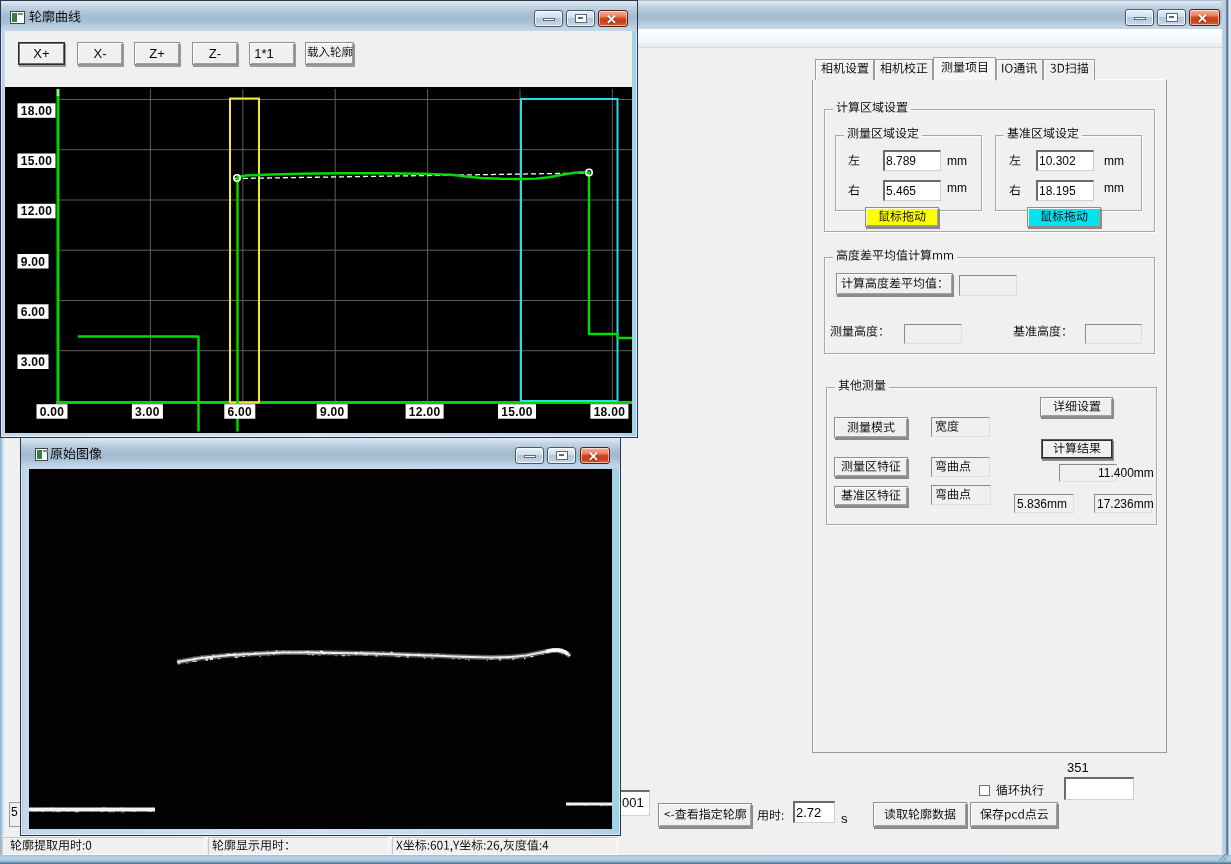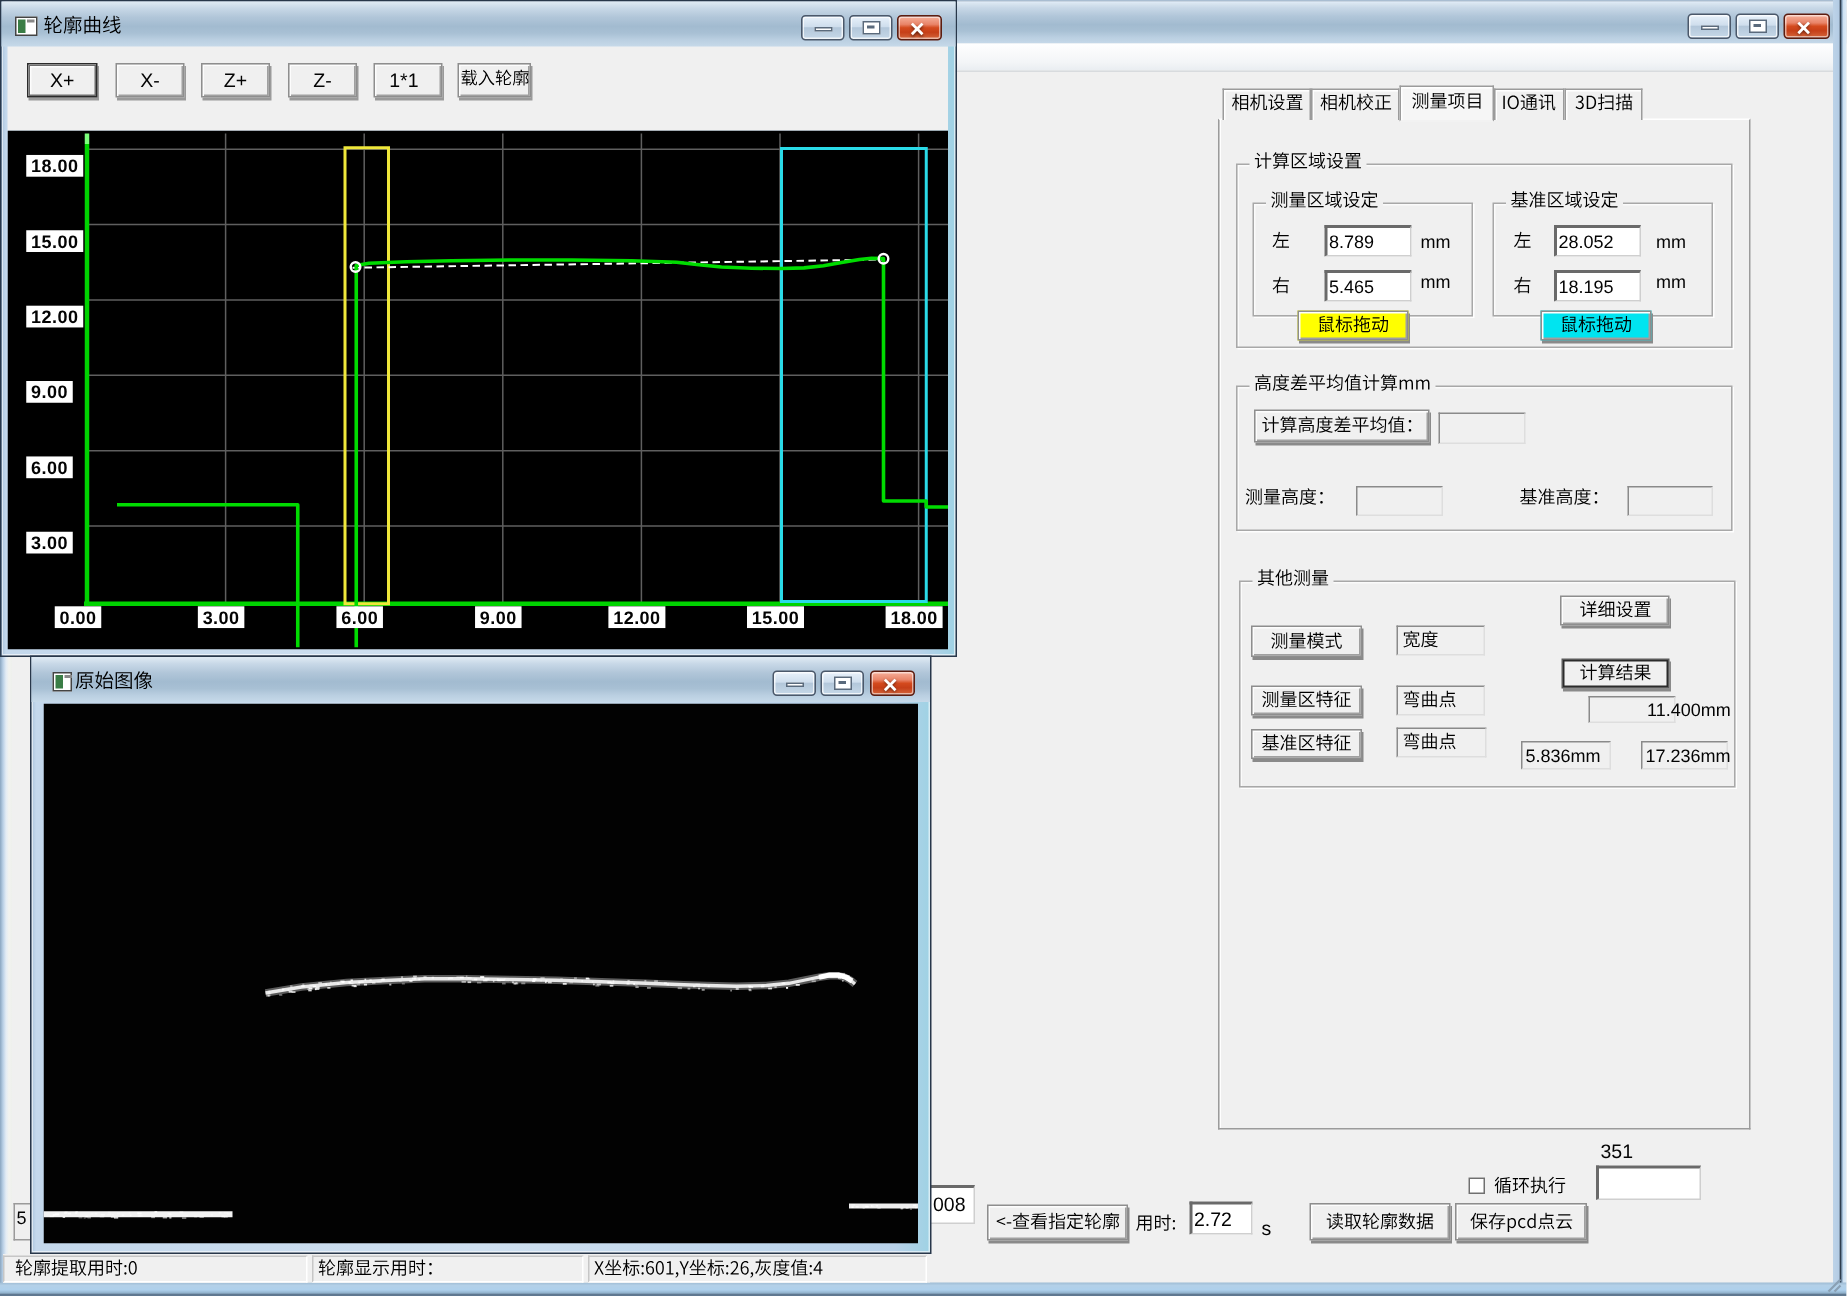--- a/index.html
+++ b/index.html
@@ -215,21 +215,21 @@
         <use href="#u51c6" transform="translate(12.0 10.6) scale(0.012 -0.012)"></use>
         <use href="#u533a" transform="translate(24.0 10.6) scale(0.012 -0.012)"></use>
         <use href="#u57df" transform="translate(36.0 10.6) scale(0.012 -0.012)"></use>
         <use href="#u8bbe" transform="translate(48.0 10.6) scale(0.012 -0.012)"></use>
         <use href="#u5b9a" transform="translate(60.0 10.6) scale(0.012 -0.012)"></use>
       </svg></div>
     <div style="position:absolute;left:1009px;top:154px;line-height:0"><svg width="13" height="15" style="overflow:visible;" fill="#000">
         <use href="#u5de6" transform="translate(0.0 10.6) scale(0.012 -0.012)"></use>
       </svg></div>
     <div class="tb" style="left:1036px;top:150px;width:58px;height:21px"></div>
-    <div style="position:absolute;left:1039px;top:154px;font:12px 'Liberation Sans',sans-serif;color:rgba(0,0,0,.99);white-space:pre;line-height:14px">28.052</div>
+    <div style="position:absolute;left:1039px;top:154px;font:12px 'Liberation Sans',sans-serif;color:rgba(0,0,0,.99);white-space:pre;line-height:14px">10.302</div>
     <div style="position:absolute;left:1104px;top:154px;font:12px 'Liberation Sans',sans-serif;color:rgba(0,0,0,.99);white-space:pre;line-height:14px">mm</div>
     <div style="position:absolute;left:1009px;top:184px;line-height:0"><svg width="13" height="15" style="overflow:visible;" fill="#000">
         <use href="#u53f3" transform="translate(0.0 10.6) scale(0.012 -0.012)"></use>
       </svg></div>
     <div class="tb" style="left:1036px;top:180px;width:58px;height:21px"></div>
     <div style="position:absolute;left:1039px;top:184px;font:12px 'Liberation Sans',sans-serif;color:rgba(0,0,0,.99);white-space:pre;line-height:14px">18.195</div>
     <div style="position:absolute;left:1104px;top:181px;font:12px 'Liberation Sans',sans-serif;color:rgba(0,0,0,.99);white-space:pre;line-height:14px">mm</div>
     <div class="abs" style="left:1027px;top:207px;width:74px;height:20px;background:#00e4f0;border:1px solid #8e8e8e;box-shadow:inset 1px 1px 0 #fdfdfd,inset -1px -1px 0 #a0a0a0,1px 2px 0 #8a8a8a;"></div>
     <div style="position:absolute;left:1040.0px;top:210.0px;line-height:0"><svg width="49" height="15" style="overflow:visible;" fill="#000">
         <use href="#u9f20" transform="translate(0.0 10.6) scale(0.012 -0.012)"></use>
@@ -342,21 +342,21 @@
     <div style="position:absolute;left:935px;top:488px;line-height:0"><svg width="37" height="15" style="overflow:visible;" fill="#000">
         <use href="#u5f2f" transform="translate(0.0 10.6) scale(0.012 -0.012)"></use>
         <use href="#u66f2" transform="translate(12.0 10.6) scale(0.012 -0.012)"></use>
         <use href="#u70b9" transform="translate(24.0 10.6) scale(0.012 -0.012)"></use>
       </svg></div>
     <div class="abs" style="left:1014px;top:494px;width:60px;height:19px;background:#f0f0f0;border:1px solid #8a8a8a;border-right-color:#dedede;border-bottom-color:#dedede"></div>
     <div style="position:absolute;left:1017px;top:497px;font:12px 'Liberation Sans',sans-serif;color:rgba(0,0,0,.99);white-space:pre;line-height:14px">5.836mm</div>
     <div class="abs" style="left:1094px;top:494px;width:58px;height:19px;background:#f0f0f0;border:1px solid #8a8a8a;border-right-color:#dedede;border-bottom-color:#dedede"></div>
     <div style="position:absolute;left:1097px;top:497px;font:12px 'Liberation Sans',sans-serif;color:rgba(0,0,0,.99);white-space:pre;line-height:14px">17.236mm</div>
     <div class="tb" style="left:560px;top:790px;width:90px;height:26px"></div>
-    <div style="position:absolute;left:622px;top:795px;font:13px 'Liberation Sans',sans-serif;color:rgba(0,0,0,.99);white-space:pre;line-height:15px">008</div>
+    <div style="position:absolute;left:622px;top:795px;font:13px 'Liberation Sans',sans-serif;color:rgba(0,0,0,.99);white-space:pre;line-height:15px">001</div>
     <div class="abs" style="left:658px;top:803px;width:94px;height:24px;background:#f0f0f0;border:1px solid #8e8e8e;box-shadow:inset 1px 1px 0 #fdfdfd,inset -1px -1px 0 #a0a0a0,1px 2px 0 #8a8a8a;"></div>
     <div style="position:absolute;left:663.648px;top:808.0px;line-height:0"><svg width="84" height="15" style="overflow:visible;" fill="#000">
         <use href="#u003c" transform="translate(0.0 10.6) scale(0.012 -0.012)"></use>
         <use href="#u002d" transform="translate(6.6 10.6) scale(0.012 -0.012)"></use>
         <use href="#u67e5" transform="translate(10.7 10.6) scale(0.012 -0.012)"></use>
         <use href="#u770b" transform="translate(22.7 10.6) scale(0.012 -0.012)"></use>
         <use href="#u6307" transform="translate(34.7 10.6) scale(0.012 -0.012)"></use>
         <use href="#u5b9a" transform="translate(46.7 10.6) scale(0.012 -0.012)"></use>
         <use href="#u8f6e" transform="translate(58.7 10.6) scale(0.012 -0.012)"></use>
         <use href="#u5ed3" transform="translate(70.7 10.6) scale(0.012 -0.012)"></use>
@@ -475,21 +475,21 @@
     <div class="abs" style="left:4px;top:30px;width:627px;height:56px;background:#f0f0f0"></div>
     <div class="abs" style="left:17px;top:41px;width:47px;height:23px;background:#f0f0f0;border:1px solid #2b2b2b;box-shadow:inset 0 0 0 1px #6c6c6c,inset 2px 2px 0 #fdfdfd,1px 2px 0 #9a9a9a;"></div>
     <div style="position:absolute;left:17px;top:45px;width:47px;text-align:center;font:13px 'Liberation Sans',sans-serif;color:rgba(0,0,0,.99);white-space:pre;line-height:15px">X+</div>
     <div class="abs" style="left:76px;top:41px;width:46px;height:23px;background:#f0f0f0;border:1px solid #8e8e8e;box-shadow:inset 1px 1px 0 #fdfdfd,inset -1px -1px 0 #a0a0a0,1px 2px 0 #9a9a9a;"></div>
     <div style="position:absolute;left:76px;top:45px;width:46px;text-align:center;font:13px 'Liberation Sans',sans-serif;color:rgba(0,0,0,.99);white-space:pre;line-height:15px">X-</div>
     <div class="abs" style="left:133px;top:41px;width:46px;height:23px;background:#f0f0f0;border:1px solid #8e8e8e;box-shadow:inset 1px 1px 0 #fdfdfd,inset -1px -1px 0 #a0a0a0,1px 2px 0 #9a9a9a;"></div>
     <div style="position:absolute;left:133px;top:45px;width:46px;text-align:center;font:13px 'Liberation Sans',sans-serif;color:rgba(0,0,0,.99);white-space:pre;line-height:15px">Z+</div>
     <div class="abs" style="left:191px;top:41px;width:46px;height:23px;background:#f0f0f0;border:1px solid #8e8e8e;box-shadow:inset 1px 1px 0 #fdfdfd,inset -1px -1px 0 #a0a0a0,1px 2px 0 #9a9a9a;"></div>
     <div style="position:absolute;left:191px;top:45px;width:46px;text-align:center;font:13px 'Liberation Sans',sans-serif;color:rgba(0,0,0,.99);white-space:pre;line-height:15px">Z-</div>
     <div class="abs" style="left:248px;top:41px;width:46px;height:23px;background:#f0f0f0;border:1px solid #8e8e8e;box-shadow:inset 1px 1px 0 #fdfdfd,inset -1px -1px 0 #a0a0a0,1px 2px 0 #9a9a9a;"></div>
-    <div style="position:absolute;left:248px;top:45px;width:30px;text-align:right;font:13px 'Liberation Sans',sans-serif;color:rgba(0,0,0,.99);white-space:pre;line-height:15px">1*1</div>
+    <div style="position:absolute;left:248px;top:45px;width:30px;text-align:center;font:13px 'Liberation Sans',sans-serif;color:rgba(0,0,0,.99);white-space:pre;line-height:15px">1*1</div>
     <div class="abs" style="left:304px;top:41px;width:49px;height:23px;background:#f0f0f0;border:1px solid #8e8e8e;box-shadow:inset 1px 1px 0 #fdfdfd,inset -1px -1px 0 #a0a0a0,1px 2px 0 #9a9a9a"></div>
     <div style="position:absolute;left:306px;top:45px;line-height:0"><svg width="47" height="14" style="overflow:visible;" fill="#000">
         <use href="#u8f7d" transform="translate(0.0 10.1) scale(0.0115 -0.0115)"></use>
         <use href="#u5165" transform="translate(11.5 10.1) scale(0.0115 -0.0115)"></use>
         <use href="#u8f6e" transform="translate(23.0 10.1) scale(0.0115 -0.0115)"></use>
         <use href="#u5ed3" transform="translate(34.5 10.1) scale(0.0115 -0.0115)"></use>
       </svg></div>
     <svg class="abs" style="left:4px;top:86px" width="627" height="346" viewBox="4 86 627 346">
       <rect x="4" y="86" width="627" height="346" fill="#000"></rect>
       <line x1="57" y1="98.5" x2="631" y2="98.5" stroke="#5f5f5f" stroke-width="1"></line>

